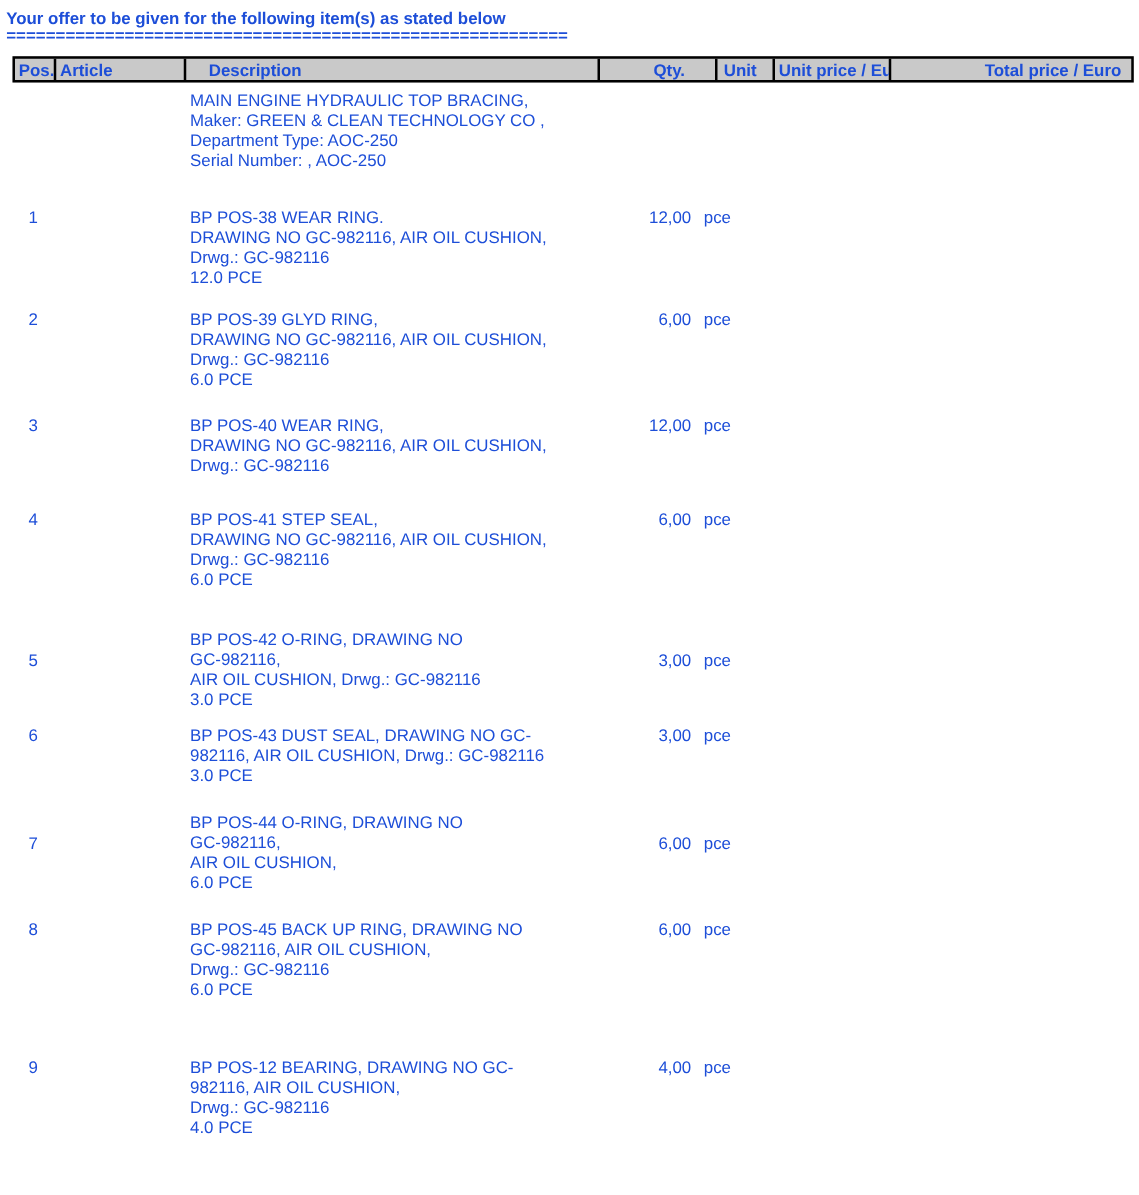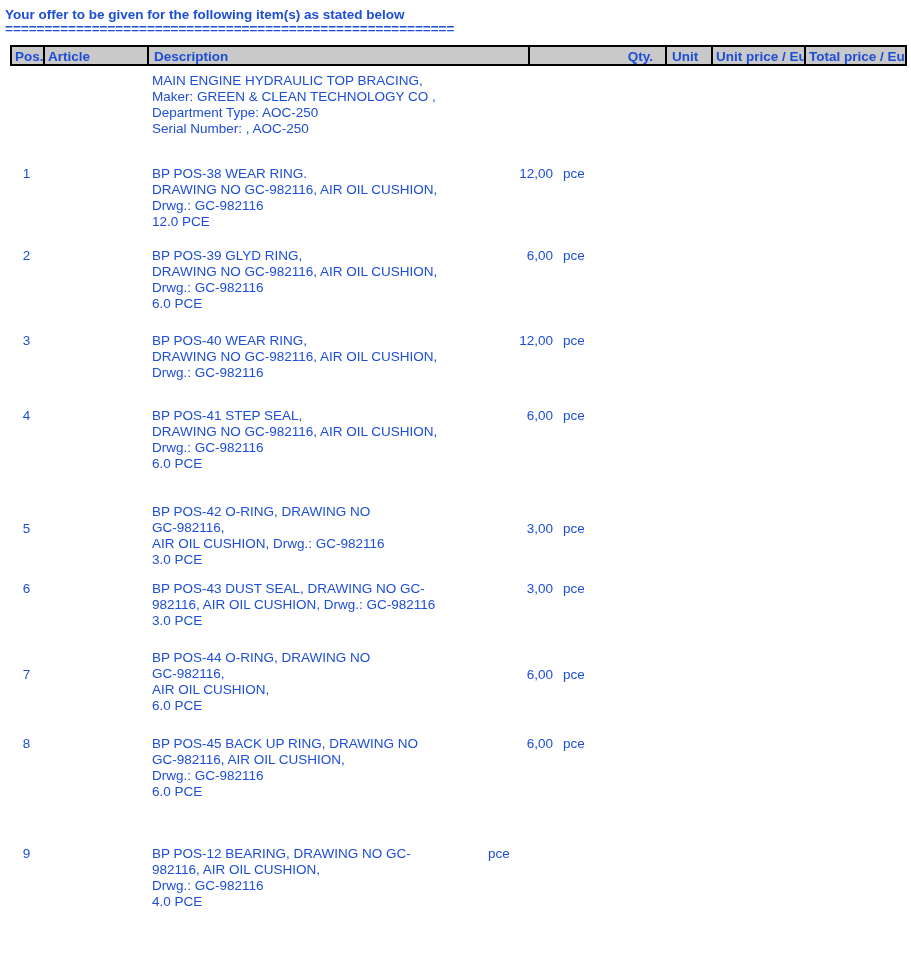--- a/index.html
+++ b/index.html
@@ -43,22 +43,22 @@
     box-sizing:border-box;
     border-right:2px solid #000000;
     height:100%;
     line-height:17px;
     padding:1px 3px 0 3px;
     white-space:nowrap;
     overflow:hidden;
   }
   .hc.h-pos{width:33px;}
   .hc.h-article{width:104px;}
-  .hc.h-desc{width:381px;padding-left:5px;}
-  .hc.h-qty{width:94px;text-align:right;padding-right:12px;margin-left:43px;}
+  .hc.h-desc{width:331px;padding-left:18px;}
+  .hc.h-qty{width:94px;text-align:right;padding-right:24px;}
   .hc.h-unit{width:46px;padding-left:5px;}
   .hc.h-uprice{width:93px;padding-left:3px;padding-right:0;}
   .hc.h-total{flex:1;border-right:none;text-align:right;padding-right:8px;}
   
   .row{
     display:flex;
     margin-left:10px;
     line-height:16px;
   }
   .c-pos{width:33px;text-align:center;flex:none;}
@@ -204,16 +204,17 @@
 
   <div class="row" style="margin-top:46px;">
     <div class="c-pos">9</div>
     <div class="c-article"></div>
     <div class="c-desc">
       <div class="desc-line">BP POS-12 BEARING, DRAWING NO GC-</div>
       <div class="desc-line">982116, AIR OIL CUSHION,</div>
       <div class="desc-line">Drwg.: GC-982116</div>
       <div class="desc-line">4.0 PCE</div>
     </div>
+    <div class="c-qty">4,00</div>
     <div class="c-unit">pce</div>
   </div>
 
 </div>
 
 </body></html>

